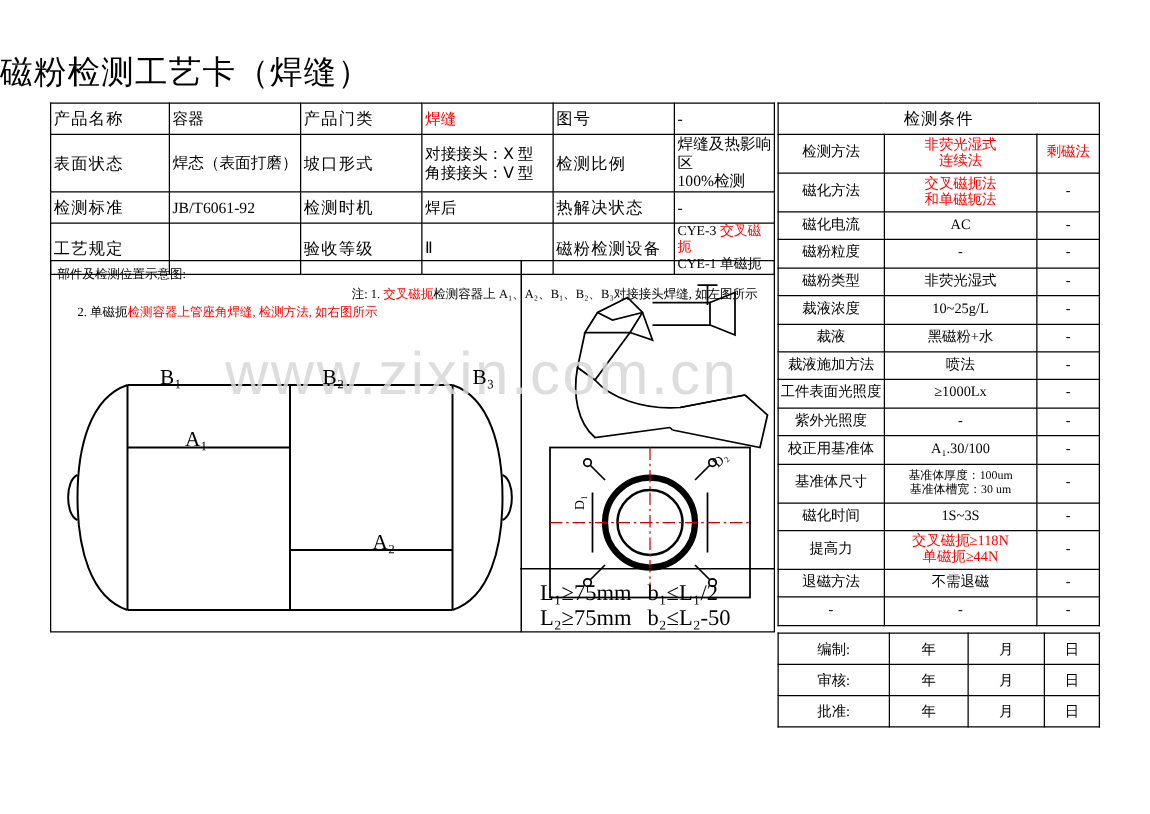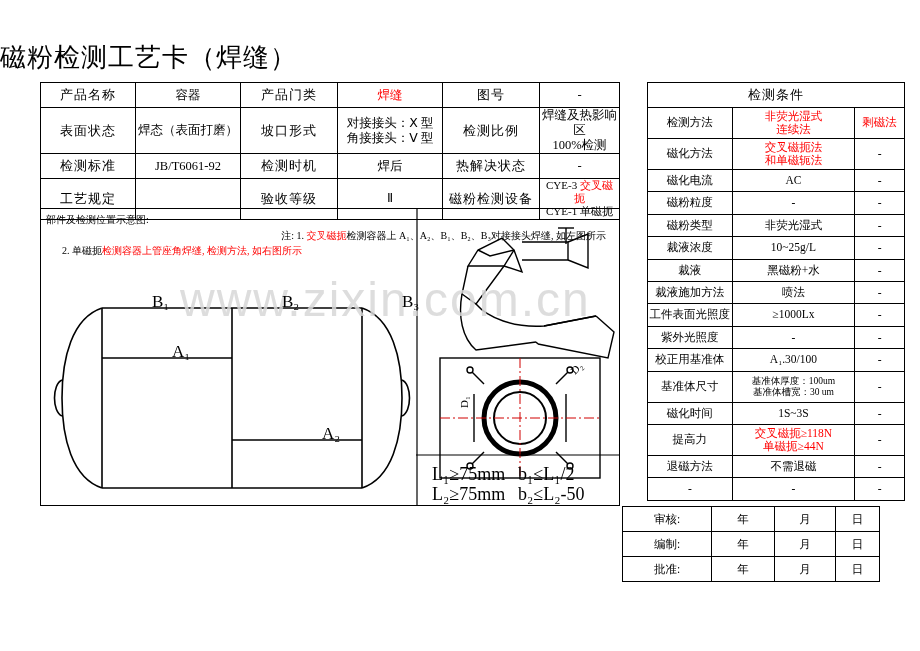--- a/index.html
+++ b/index.html
@@ -26,37 +26,35 @@
   
   table{border-collapse:collapse;}
   .lt{
     position:absolute;
     left:40px;top:82px;
     width:580px;
     font-size:12.5px;
   }
   .lt td{
     border:1px solid #000;
-    text-align:center;
     vertical-align:middle;
     height:24px;
     padding:0 2px;
     line-height:1.2;
   }
   .lbl{font-size:13px;letter-spacing:1px;}
   .red{color:#ff0000;}
   .sm{font-size:11px;}
 
   
   .rt{
     position:absolute;
     left:622px;top:82px;
     width:258px;
     font-size:11.5px;
-    margin-left:25px;
   }
   .rt td{
     border:1px solid #000;
     text-align:center;
     vertical-align:middle;
     height:21.4px;
     padding:0 1px;
     line-height:1.15;
   }
   .rt .c1{width:84px;}
@@ -117,21 +115,20 @@
     z-index:3;
     pointer-events:none;
     opacity:.85;
   }
 
   .lbltxt{
     position:absolute;
     font-family:"Liberation Serif", serif;
     font-size:17px;
     z-index:6;
-    margin-left:24px;
   }
   .dimtxt{
     position:absolute;
     font-size:18px;
     z-index:6;
     font-family:"Liberation Serif", serif;
   }
   svg{display:block;}
 </style>
 </head>
@@ -271,29 +268,29 @@
       <td class="c1">-</td>
       <td class="c2">-</td>
       <td class="c3">-</td>
     </tr>
   </tbody>
     </table>
 
   <table class="st">
     <tbody>
         <tr>
+      <td class="c1">编制:</td>
+      <td style="width:58px">年</td>
+      <td style="width:56px">月</td>
+      <td>日</td>
+    </tr>
+    <tr>
       <td class="c1">审核:</td>
       <td>年</td>
       <td>月</td>
-      <td>日</td>
-    </tr>
-    <tr>
-      <td class="c1">编制:</td>
-      <td style="width:58px">年</td>
-      <td style="width:56px">月</td>
       <td>日</td>
     </tr>
     <tr>
       <td class="c1">批准:</td>
       <td>年</td>
       <td>月</td>
       <td>日</td>
     </tr>
   </tbody>
     </table>

